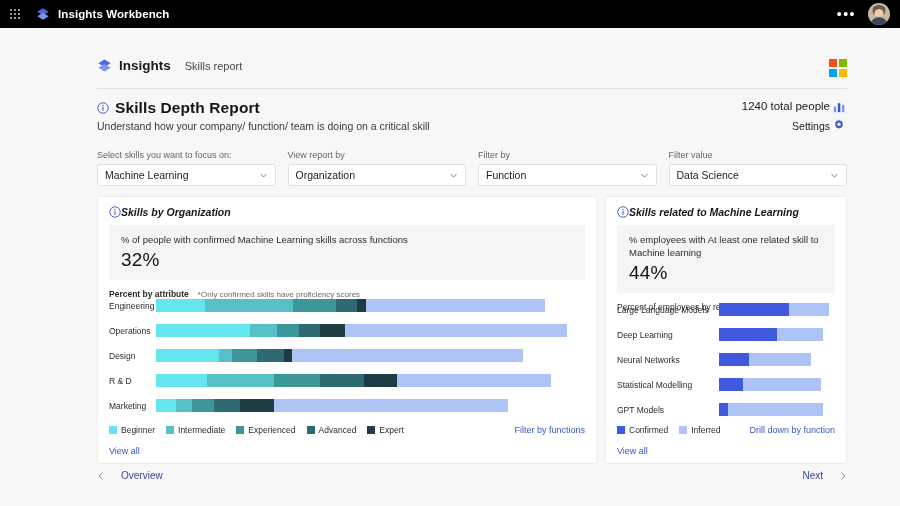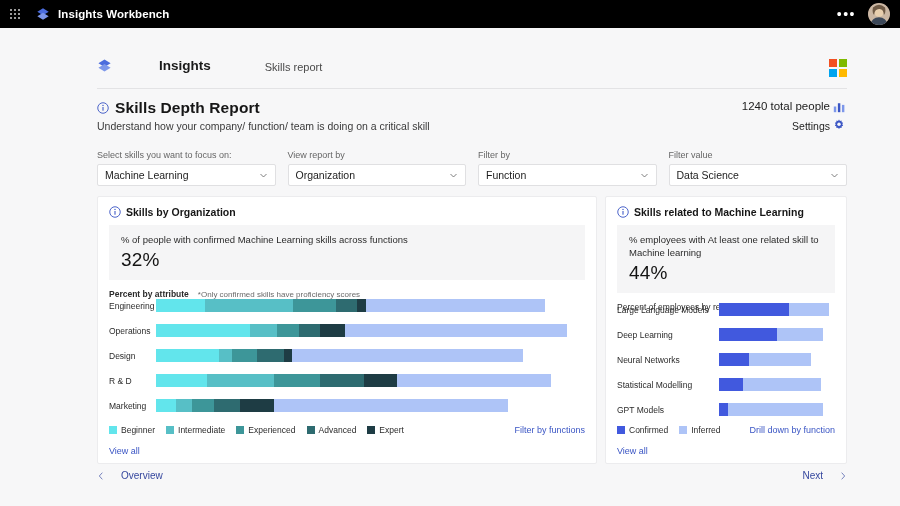--- a/index.html
+++ b/index.html
@@ -24,21 +24,21 @@
      letter-spacing:.1px; }
   .appbar-right { margin-left:auto; display:flex; align-items:center; gap:12px; margin-right:10px; }
   .ellipsis { color:#ffffff; font-size:14px; letter-spacing:1.5px; line-height:10px; }
   .avatar { width:22px; height:22px; border-radius:50%; overflow:hidden; display:block;
      background:#8c7b6e; }
 
   
   .canvas { position:absolute; left:0; top:28px; width:900px; height:478px; background:#f7f7f8; }
 
   
-  .brandrow { position:absolute; left:97px; top:58px; display:flex; align-items:flex-end;gap:40px; }
+  .brandrow { position:absolute; left:97px; top:58px; display:flex; align-items:center; }
   .brand-logo { width:15px; height:15px; display:block; }
   .brand-name { margin-left:7px; font-size:13.5px; font-weight:700; color:#1a1a1a; }
   .brand-sub { margin-left:14px; font-size:11px; color:#4a4a4a; }
 
   .ms-logo { position:absolute; left:829px; top:59px; width:18px; height:18px;
      display:grid; grid-template-columns:1fr 1fr; grid-template-rows:1fr 1fr; gap:1.5px; }
   .ms-logo i { display:block; }
 
   .hdr-rule { position:absolute; left:97px; top:88px; width:750px; height:1px; background:#e3e3e5; }
 
@@ -64,21 +64,21 @@
   }
   .chev { width:9px; height:9px; display:block; flex:0 0 auto; }
 
   
   .card {
     position:absolute; background:#ffffff; border:1px solid #ececee; border-radius:2px;
   }
   .card-left  { left:97px;  top:196px; width:500px; height:268px; }
   .card-right { left:605px; top:196px; width:242px; height:268px; }
 
-  .card-head { display:flex; align-items:center; gap:5px; padding:9px 11px 0 11px; }
+  .card-head { display:flex; align-items:center; padding:9px 11px 0 11px;font-style:italic; }
   .card-head-title { font-size:10.5px; font-weight:600; color:#161616; }
 
   .stat { margin:7px 11px 0 11px; background:#f5f5f6; padding:9px 10px 9px 12px; }
   .stat-label { font-size:9.5px; color:#2b2b2b; line-height:1.35; }
   .stat-value { font-size:19px; color:#141414; margin-top:2px; letter-spacing:.2px; }
 
   .axis-note { padding:9px 11px 0 11px; display:flex; align-items:baseline; gap:9px; }
   .axis-note-main { font-size:8.5px; font-weight:700; color:#2a2a2a; }
   .axis-note-sub { font-size:8px; color:#6a6a6a; }
   .axis-note-single { padding:9px 11px 0 11px; font-size:8.5px; color:#2a2a2a; }

